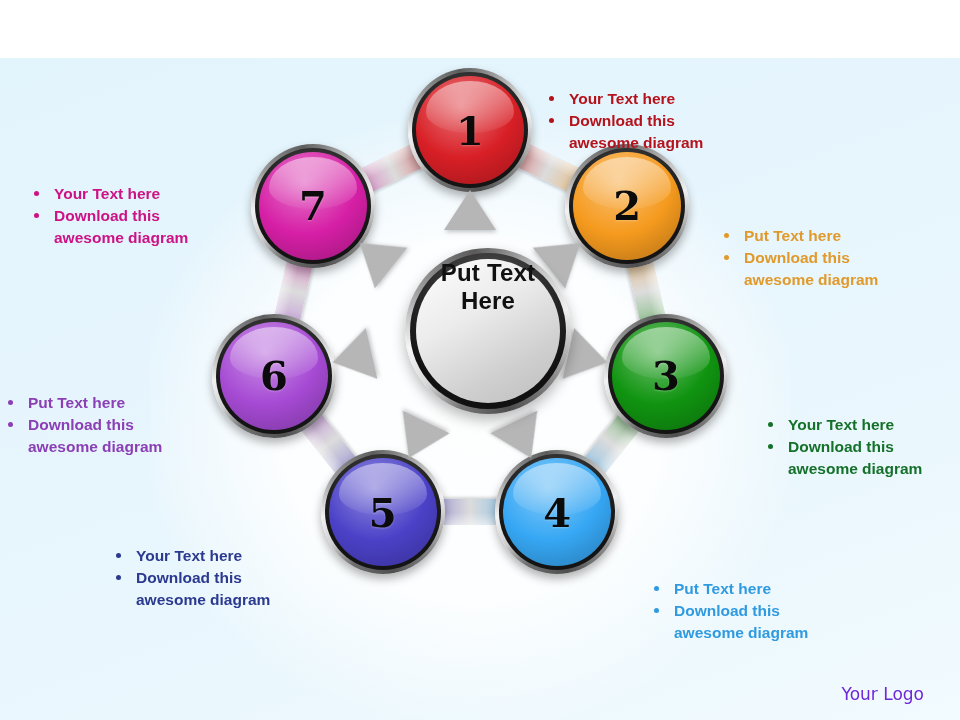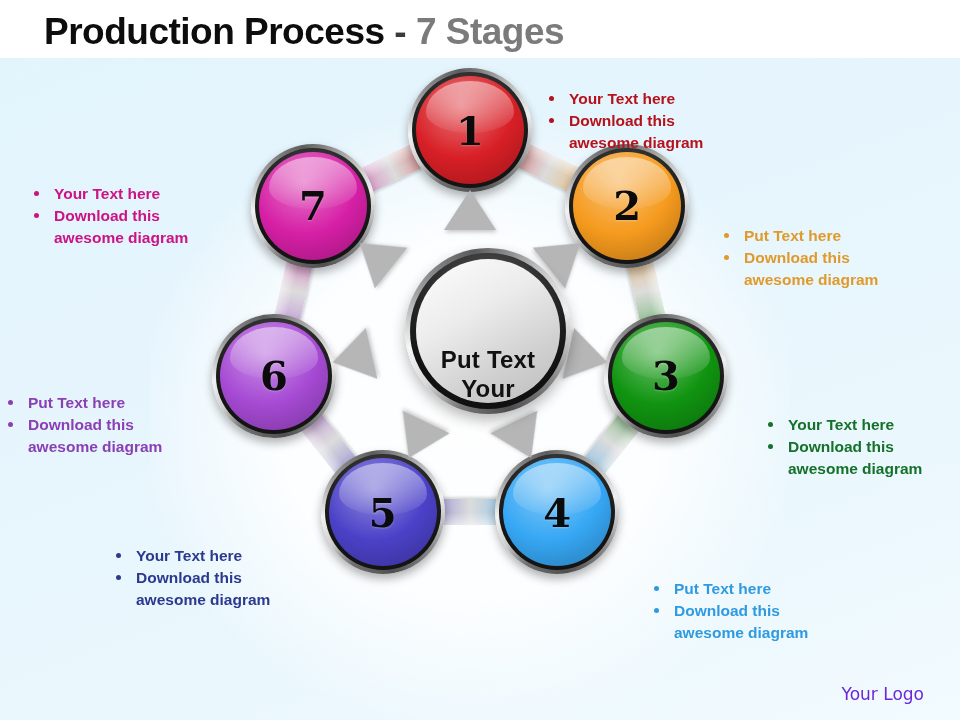--- a/index.html
+++ b/index.html
@@ -94,21 +94,21 @@
       #5a5a5a 150deg,#c2c2c2 200deg,#f0f0f0 235deg,#8a8a8a 285deg,
       #4d4d4d 325deg,#777 360deg);
   }
   .hub .ringdark{
     position:absolute;inset:5px;border-radius:50%;
     background:radial-gradient(circle at 50% 25%, #555, #111 72%);
   }
   .hub .face{
     position:absolute;inset:11px;border-radius:50%;
     background:linear-gradient(150deg,#fdfdfd 0%,#ececec 38%,#cfcfcf 72%,#bdbdbd 100%);
-    display:flex;align-items:flex-end;justify-content:center;
+    display:flex;align-items:flex-start;justify-content:center;
   }
   .hub .hubtext{
     font-size:24px;font-weight:bold;color:#111;line-height:1.18;text-align:center;
     letter-spacing:0.2px;
   }
 
   .arrow{
     position:absolute;left:320px;top:311px;width:0;height:0;
     transform-origin:0 0;
     z-index:4;
@@ -137,25 +137,20 @@
   .logo{
     position:absolute;right:36px;bottom:16px;
     font-size:17px;color:#6d28d9;font-family:"DejaVu Sans", sans-serif;
   }
 </style>
 </head>
 <body>
 
 <div class="slide">
 
-  <div class="title-band">
-    <div class="title">
-      <span class="t-main">Production Process</span><span class="t-dash"> - </span><span class="t-sub">7 Stages</span>
-    </div>
-  </div>
 
   <div class="canvas">
     <div class="halo"></div>
   </div>
 
   <div class="wheel" id="wheel">
     <div id="connectors">
         <div class="connector" style="left: 320px; top: 97px; width: 174.421px; transform: rotate(25.7143deg); background: linear-gradient(to right, rgb(216, 31, 38), rgb(220, 220, 220) 50%, rgb(245, 154, 30));">
           <div class="conn-gloss"></div>
         </div>
@@ -201,21 +196,21 @@
           <i></i>
         </div>
       </div>
 
     <div class="hub">
       <div class="ring"></div>
       <div class="ringdark"></div>
       <div class="face">
         <div class="hubtext">
           <div>Put Text</div>
-          <div>Your</div>
+          <div>Here</div>
         </div>
       </div>
     </div>
 
     <div id="nodes">
         <div class="node" style="left: 258px; top: 48px;">
           <div class="ring"></div>
           <div class="ringdark"></div>
           <div class="face" style="background: radial-gradient(circle at 42% 28%, rgb(232, 121, 125) 0%, rgb(216, 31, 38) 52%, rgb(156, 22, 27) 100%);">
             <div class="facegloss"></div>

